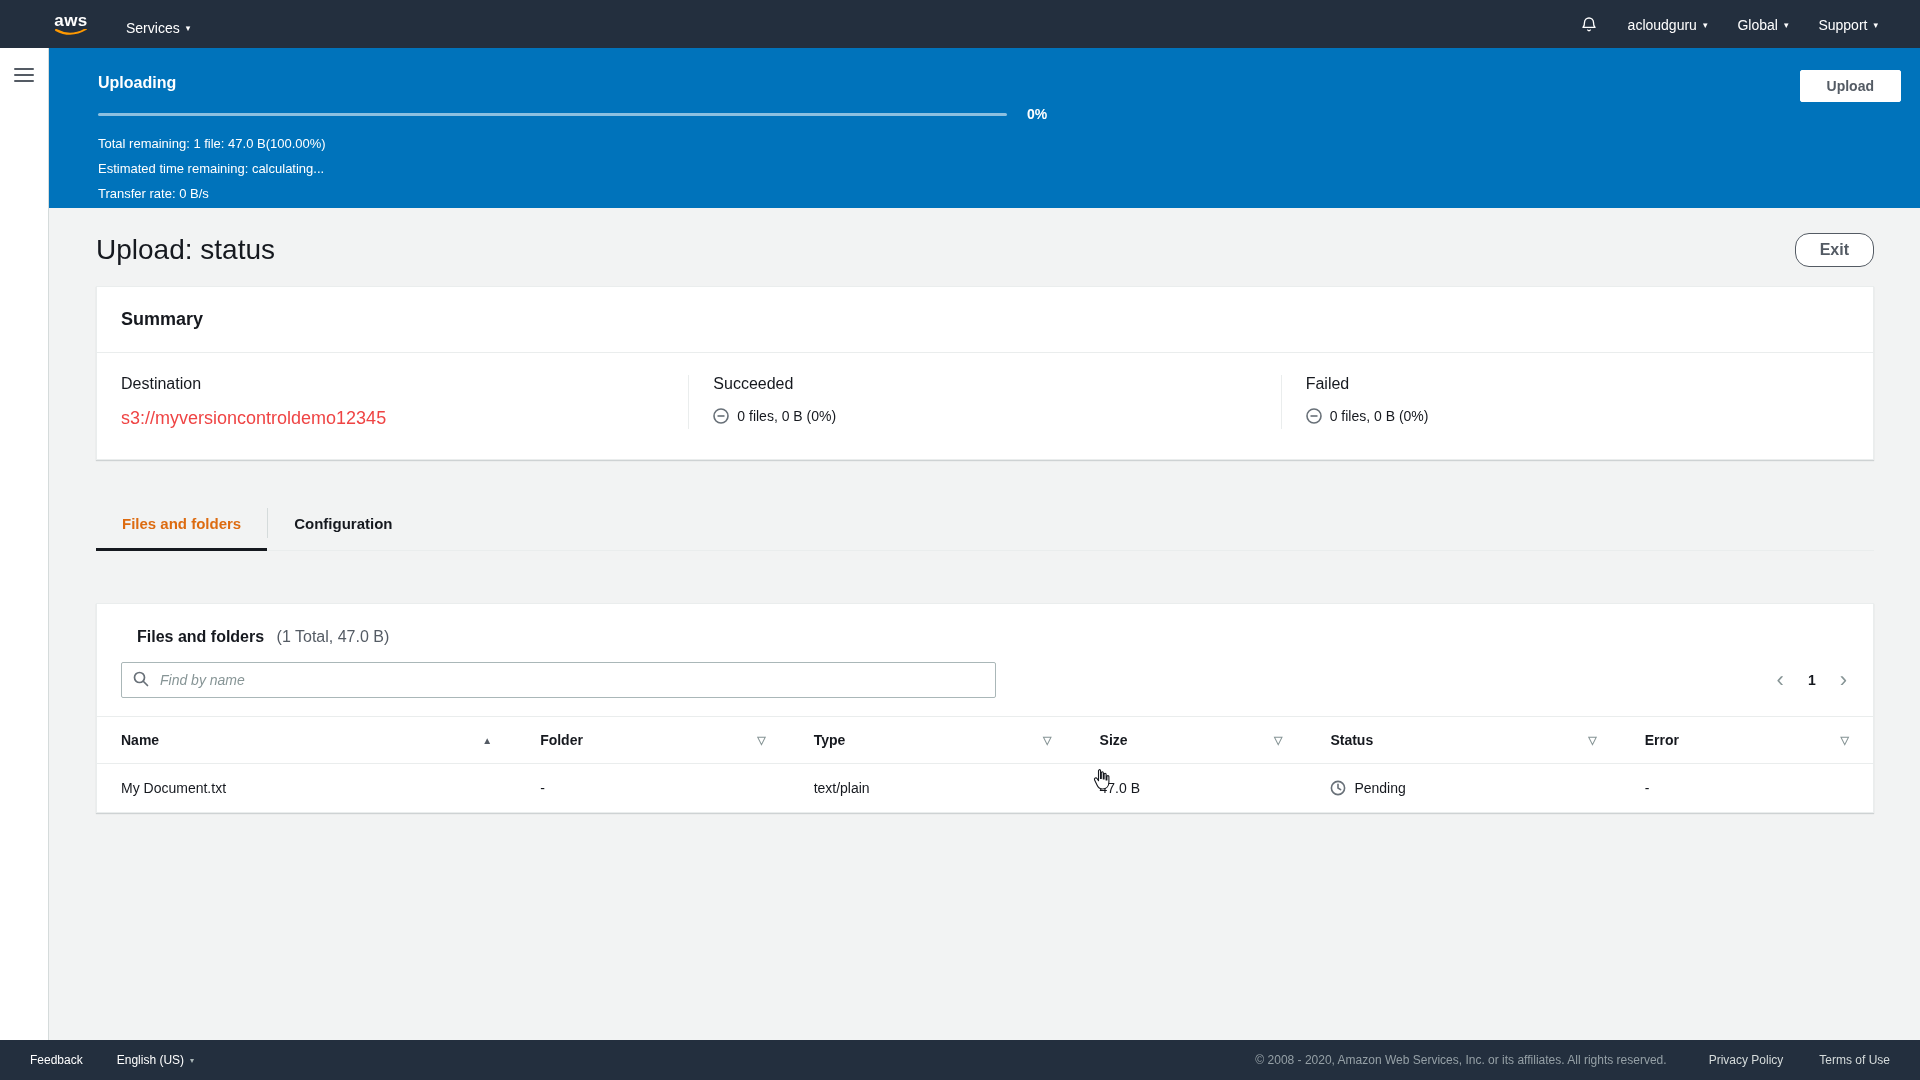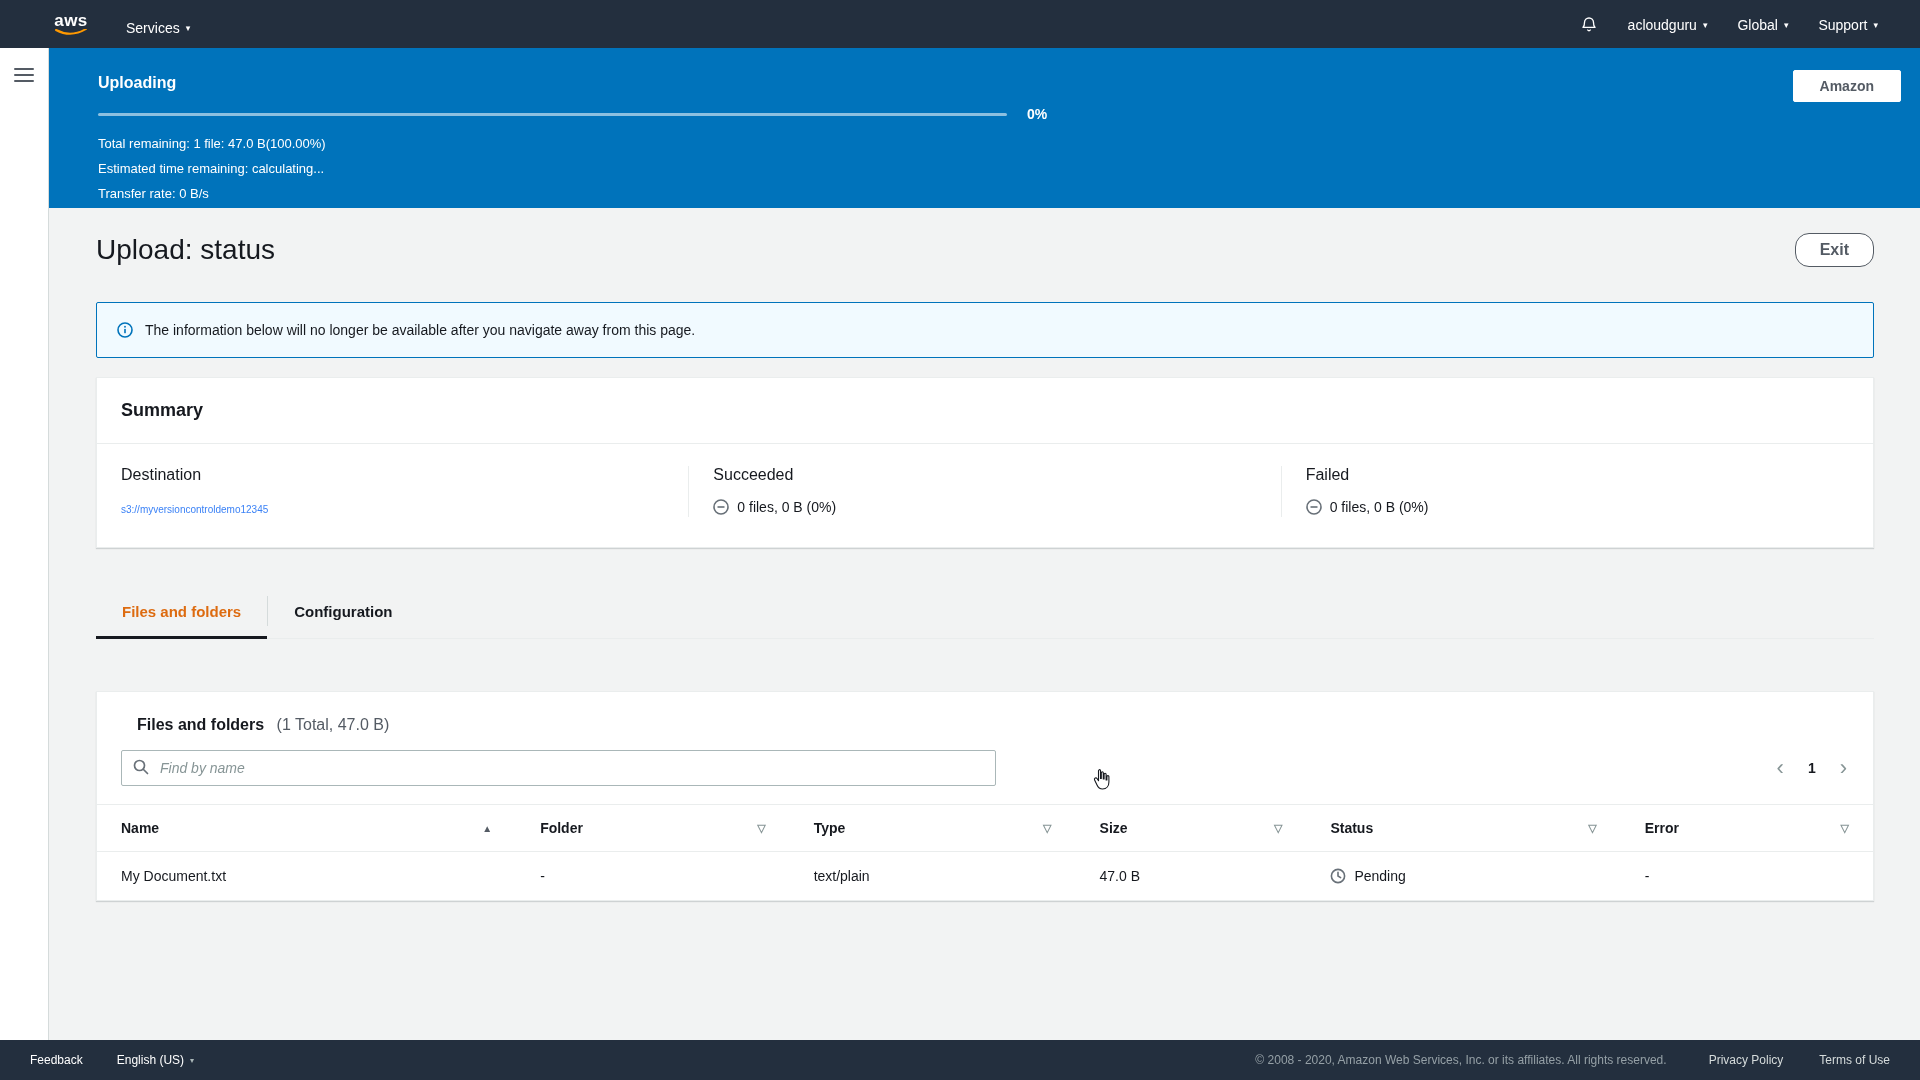--- a/index.html
+++ b/index.html
@@ -49,21 +49,21 @@
   .info-alert { margin-top:35px; background:#f1faff; border:1px solid #0073bb; border-radius:2px;
     padding:19px 20px; display:flex; align-items:center; gap:12px; font-size:14px; }
 
   .panel { background:#fff; border:1px solid #eaeded; box-shadow:0 1px 1px rgba(0,28,36,0.15); }
   .summary-panel { margin-top:19px; }
   .panel-header { padding:22px 24px; font-size:18px; font-weight:700; border-bottom:1px solid #eaeded; }
   .summary-body { display:flex; padding:22px 0 30px; }
   .summary-col { flex:1; padding:0 24px; }
   .summary-col + .summary-col { border-left:1px solid #eaeded; }
   .summary-label { font-size:16px; color:#16191f; margin-bottom:15px; }
-  .summary-link { font-size:10px; color:#3b82f6; text-decoration:none; cursor:pointer; }
+  .summary-link { font-size:18px; color:#ef4444; text-decoration:none; cursor:pointer; }
   .summary-value { display:flex; align-items:center; gap:8px; font-size:14px; color:#16191f; }
 
   
   .tabs { margin-top:36px; display:flex; align-items:stretch; height:55px; border-bottom:1px solid #eaeded; }
   .tab { display:flex; align-items:center; padding:0 26px; font-size:15px; font-weight:700;
     color:#16191f; position:relative; cursor:pointer; }
   .tab.active { color:#dd6b10; }
   .tab.active::after { content:""; position:absolute; left:0; right:0; bottom:-1px; height:3px; background:#16191f; }
   .tab-sep { width:1px; background:#d5dbdb; margin:12px 0; }
 
@@ -157,38 +157,30 @@
     <div class="banner-title">Uploading</div>
     <div class="progress-row">
       <div class="progress-track">
         <div class="progress-fill"></div>
       </div>
       <span class="progress-pct">0%</span>
     </div>
     <p class="banner-line">Total remaining: 1 file: 47.0 B(100.00%)</p>
     <p class="banner-line">Estimated time remaining: calculating...</p>
     <p class="banner-line">Transfer rate: 0 B/s</p>
-    <button class="cancel-btn">Amazon</button>
+    <button class="cancel-btn">Upload</button>
   </section>
 
   <main class="main">
 
     <div class="page-header">
       <h1 class="page-title">Upload: status</h1>
       <button class="exit-btn">Exit</button>
     </div>
 
-    <div class="info-alert">
-      <svg width="16" height="16" viewBox="0 0 16 16">
-        <circle cx="8" cy="8" r="7" fill="none" stroke="#0073bb" stroke-width="1.6"></circle>
-        <rect x="7.2" y="6.9" width="1.6" height="4.3" fill="#0073bb"></rect>
-        <rect x="7.2" y="3.9" width="1.6" height="1.7" fill="#0073bb"></rect>
-      </svg>
-      <span>The information below will no longer be available after you navigate away from this page.</span>
-    </div>
 
     <section class="panel summary-panel">
       <div class="panel-header">Summary</div>
       <div class="summary-body">
         <div class="summary-col">
           <div class="summary-label">Destination</div>
           <a class="summary-link">s3://myversioncontroldemo12345</a>
         </div>
         <div class="summary-col">
           <div class="summary-label">Succeeded</div>

